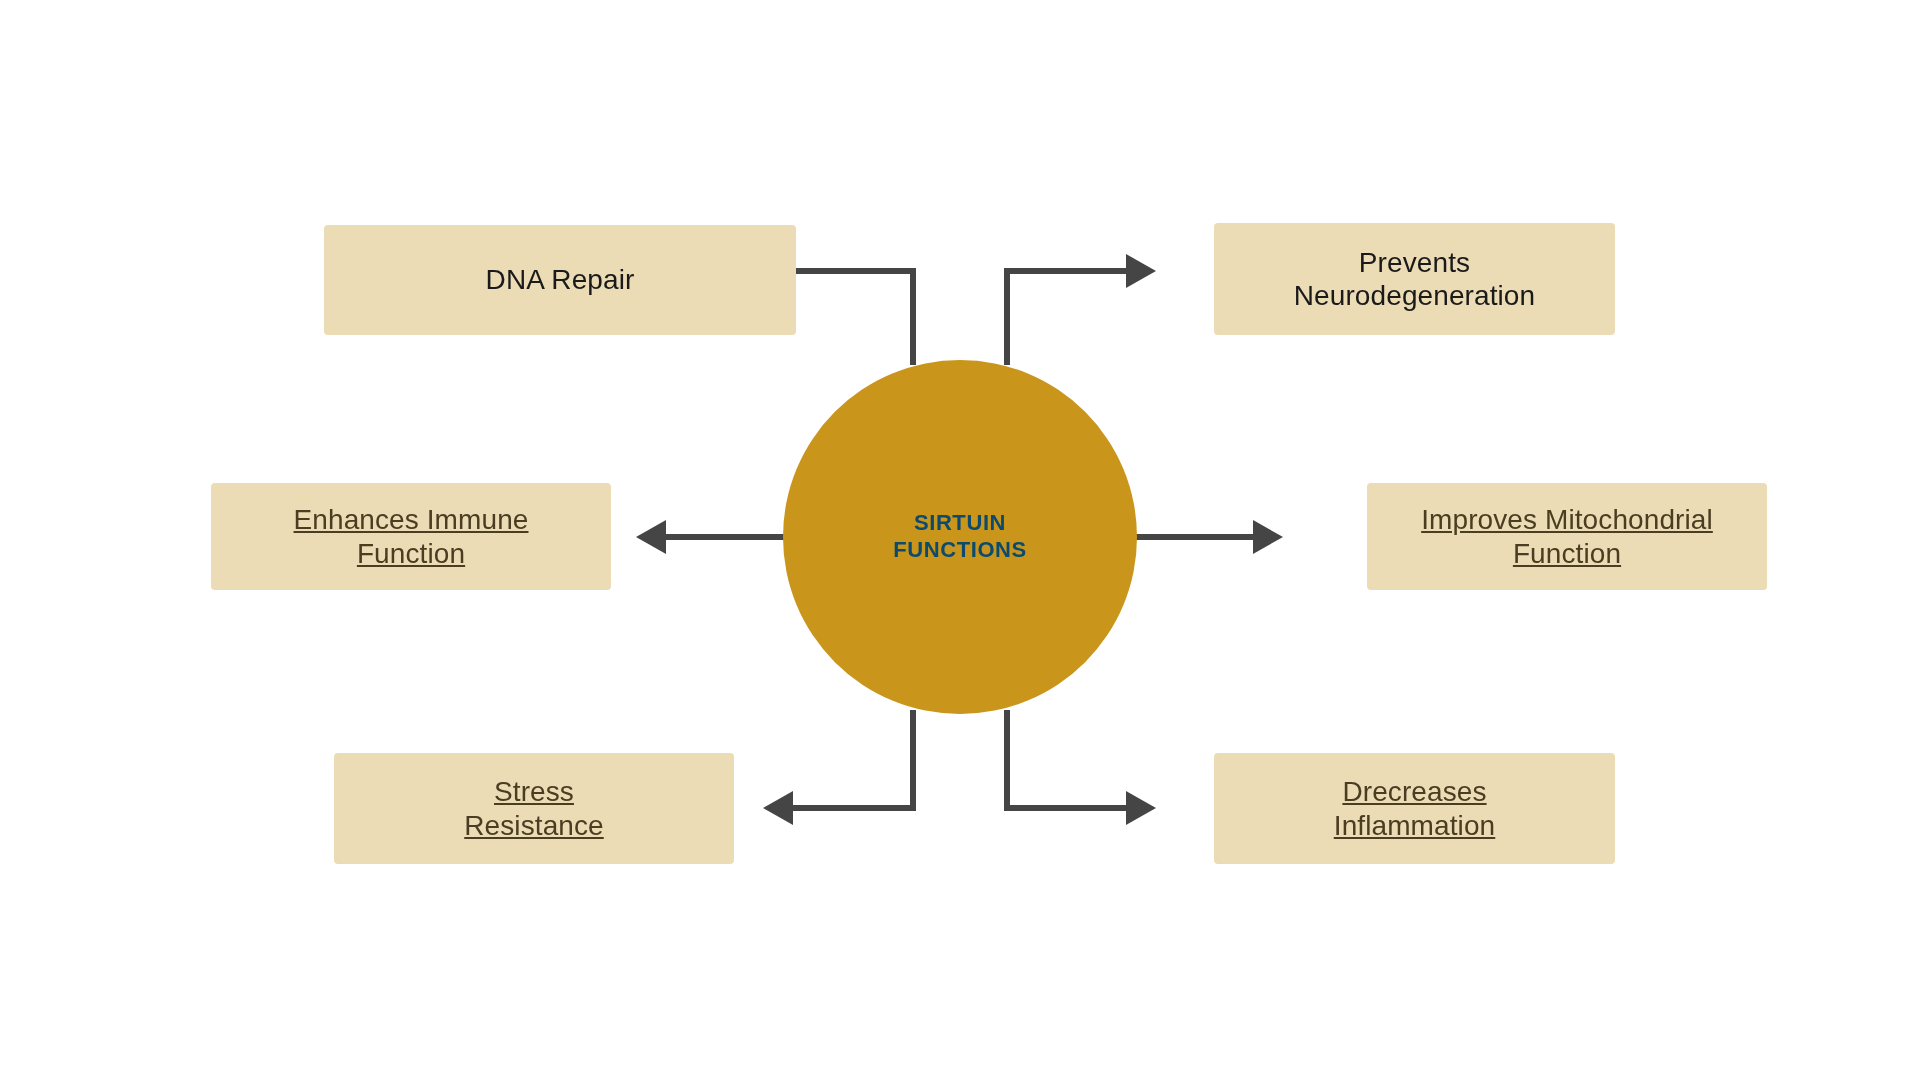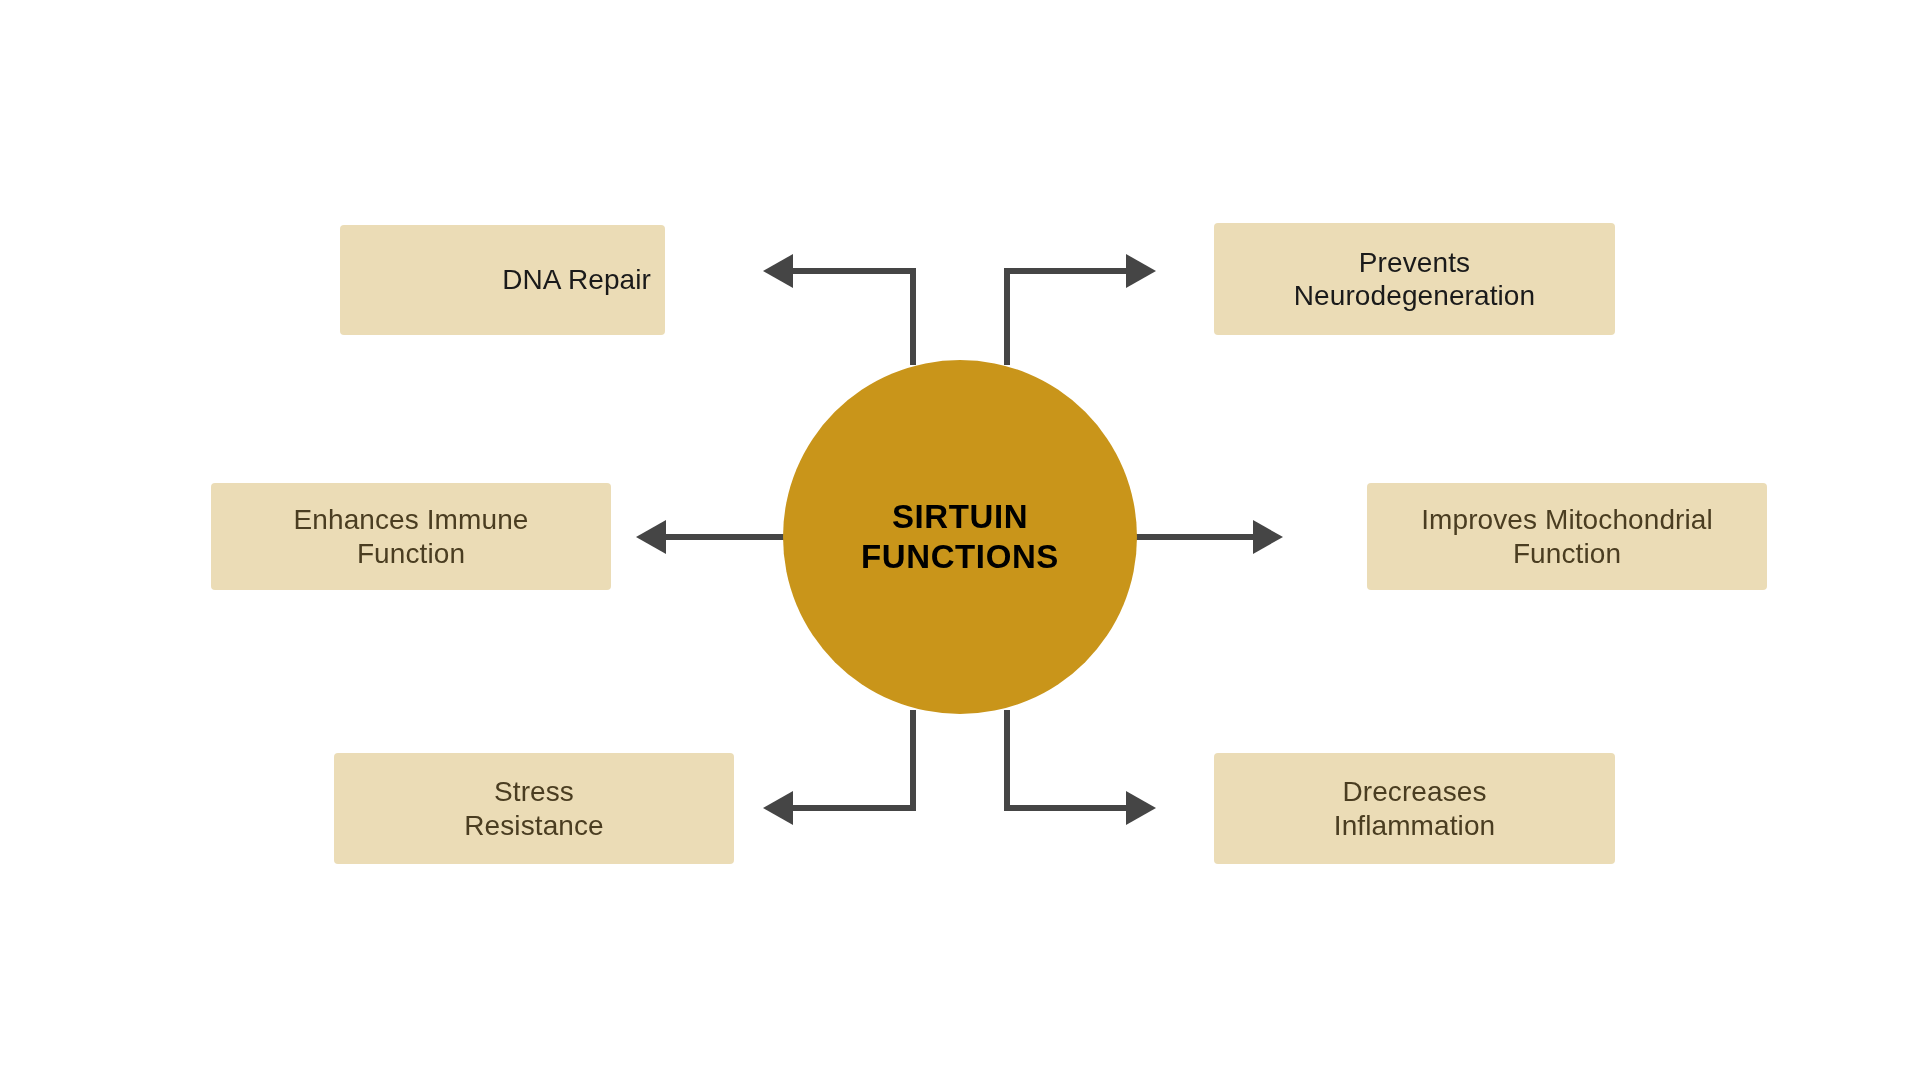--- a/index.html
+++ b/index.html
@@ -40,42 +40,42 @@
     padding: 6px 14px;
   }
   .node-label {
     font-size: 28px;
     line-height: 1.18;
     font-weight: 400;
     letter-spacing: 0.1px;
     white-space: pre-line;
   }
   .tone-dark  { color: #1A1A1A; }
-  .tone-brown { color: #4A3D21; }
+  .tone-brown { color: #4A3D21; text-decoration: underline; }
 
   #center-node {
     position: absolute;
     border-radius: 50%;
     background: #C9951A;
     display: flex;
     align-items: center;
     justify-content: center;
     text-align: center;
   }
   #center-node-label {
-    color: #000000;
-    font-size: 33px;
+    color: #0c4a6e;
+    font-size: 22px;
     font-weight: 700;
     line-height: 1.22;
     letter-spacing: 0.6px;
     white-space: pre-line;
   }
 
   
-  #box-dna-repair            { left: 340px;  top: 225px; width: 325px; height: 110px; justify-content: flex-end; }
+  #box-dna-repair            { left: 324px;  top: 225px; width: 472px; height: 110px; }
   #box-prevents-neuro        { left: 1214px; top: 223px; width: 401px; height: 112px; text-align: center; }
   
   #box-enhances-immune       { left: 211px;  top: 483px; width: 400px; height: 107px; }
   #box-improves-mito         { left: 1323px; top: 483px; width: 400px; height: 107px; margin-left: 44px; }
   
   #box-stress-resistance     { left: 334px;  top: 753px; width: 400px; height: 111px; }
   #box-decreases-inflam      { left: 1214px; top: 753px; width: 401px; height: 111px; }
   
   #center-node               { left: 783px;  top: 360px; width: 354px; height: 354px; }
 </style>

